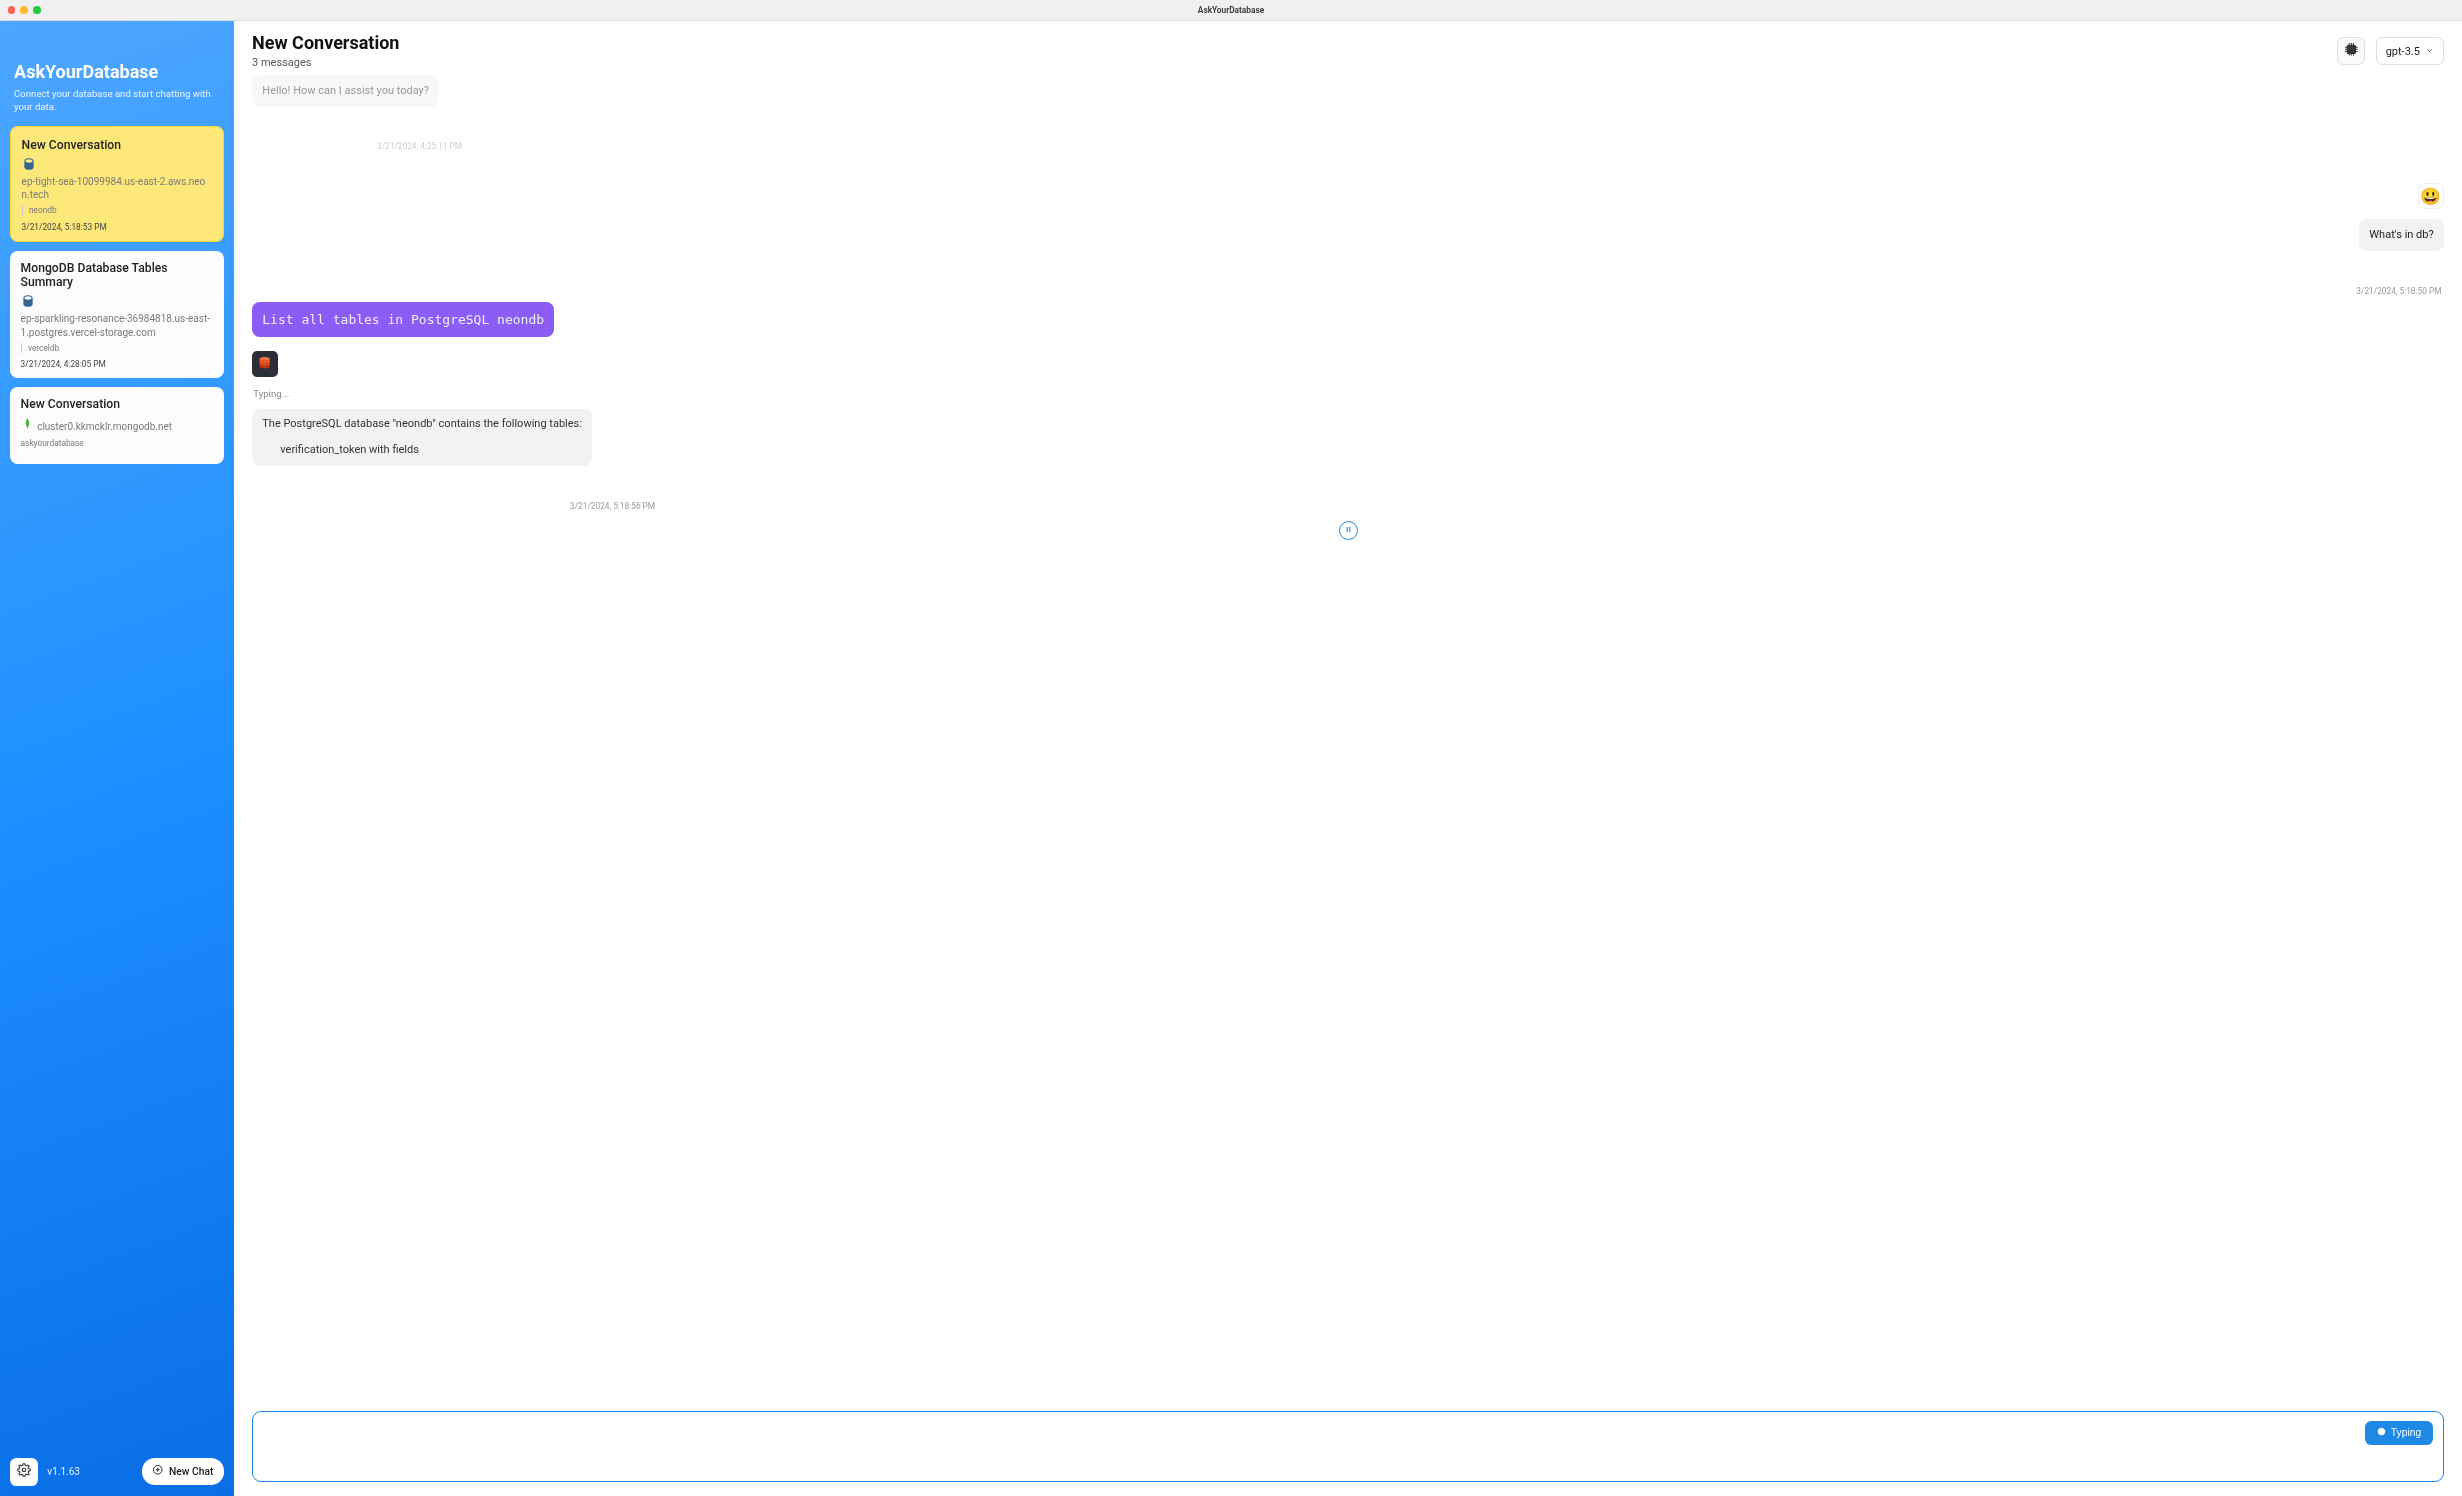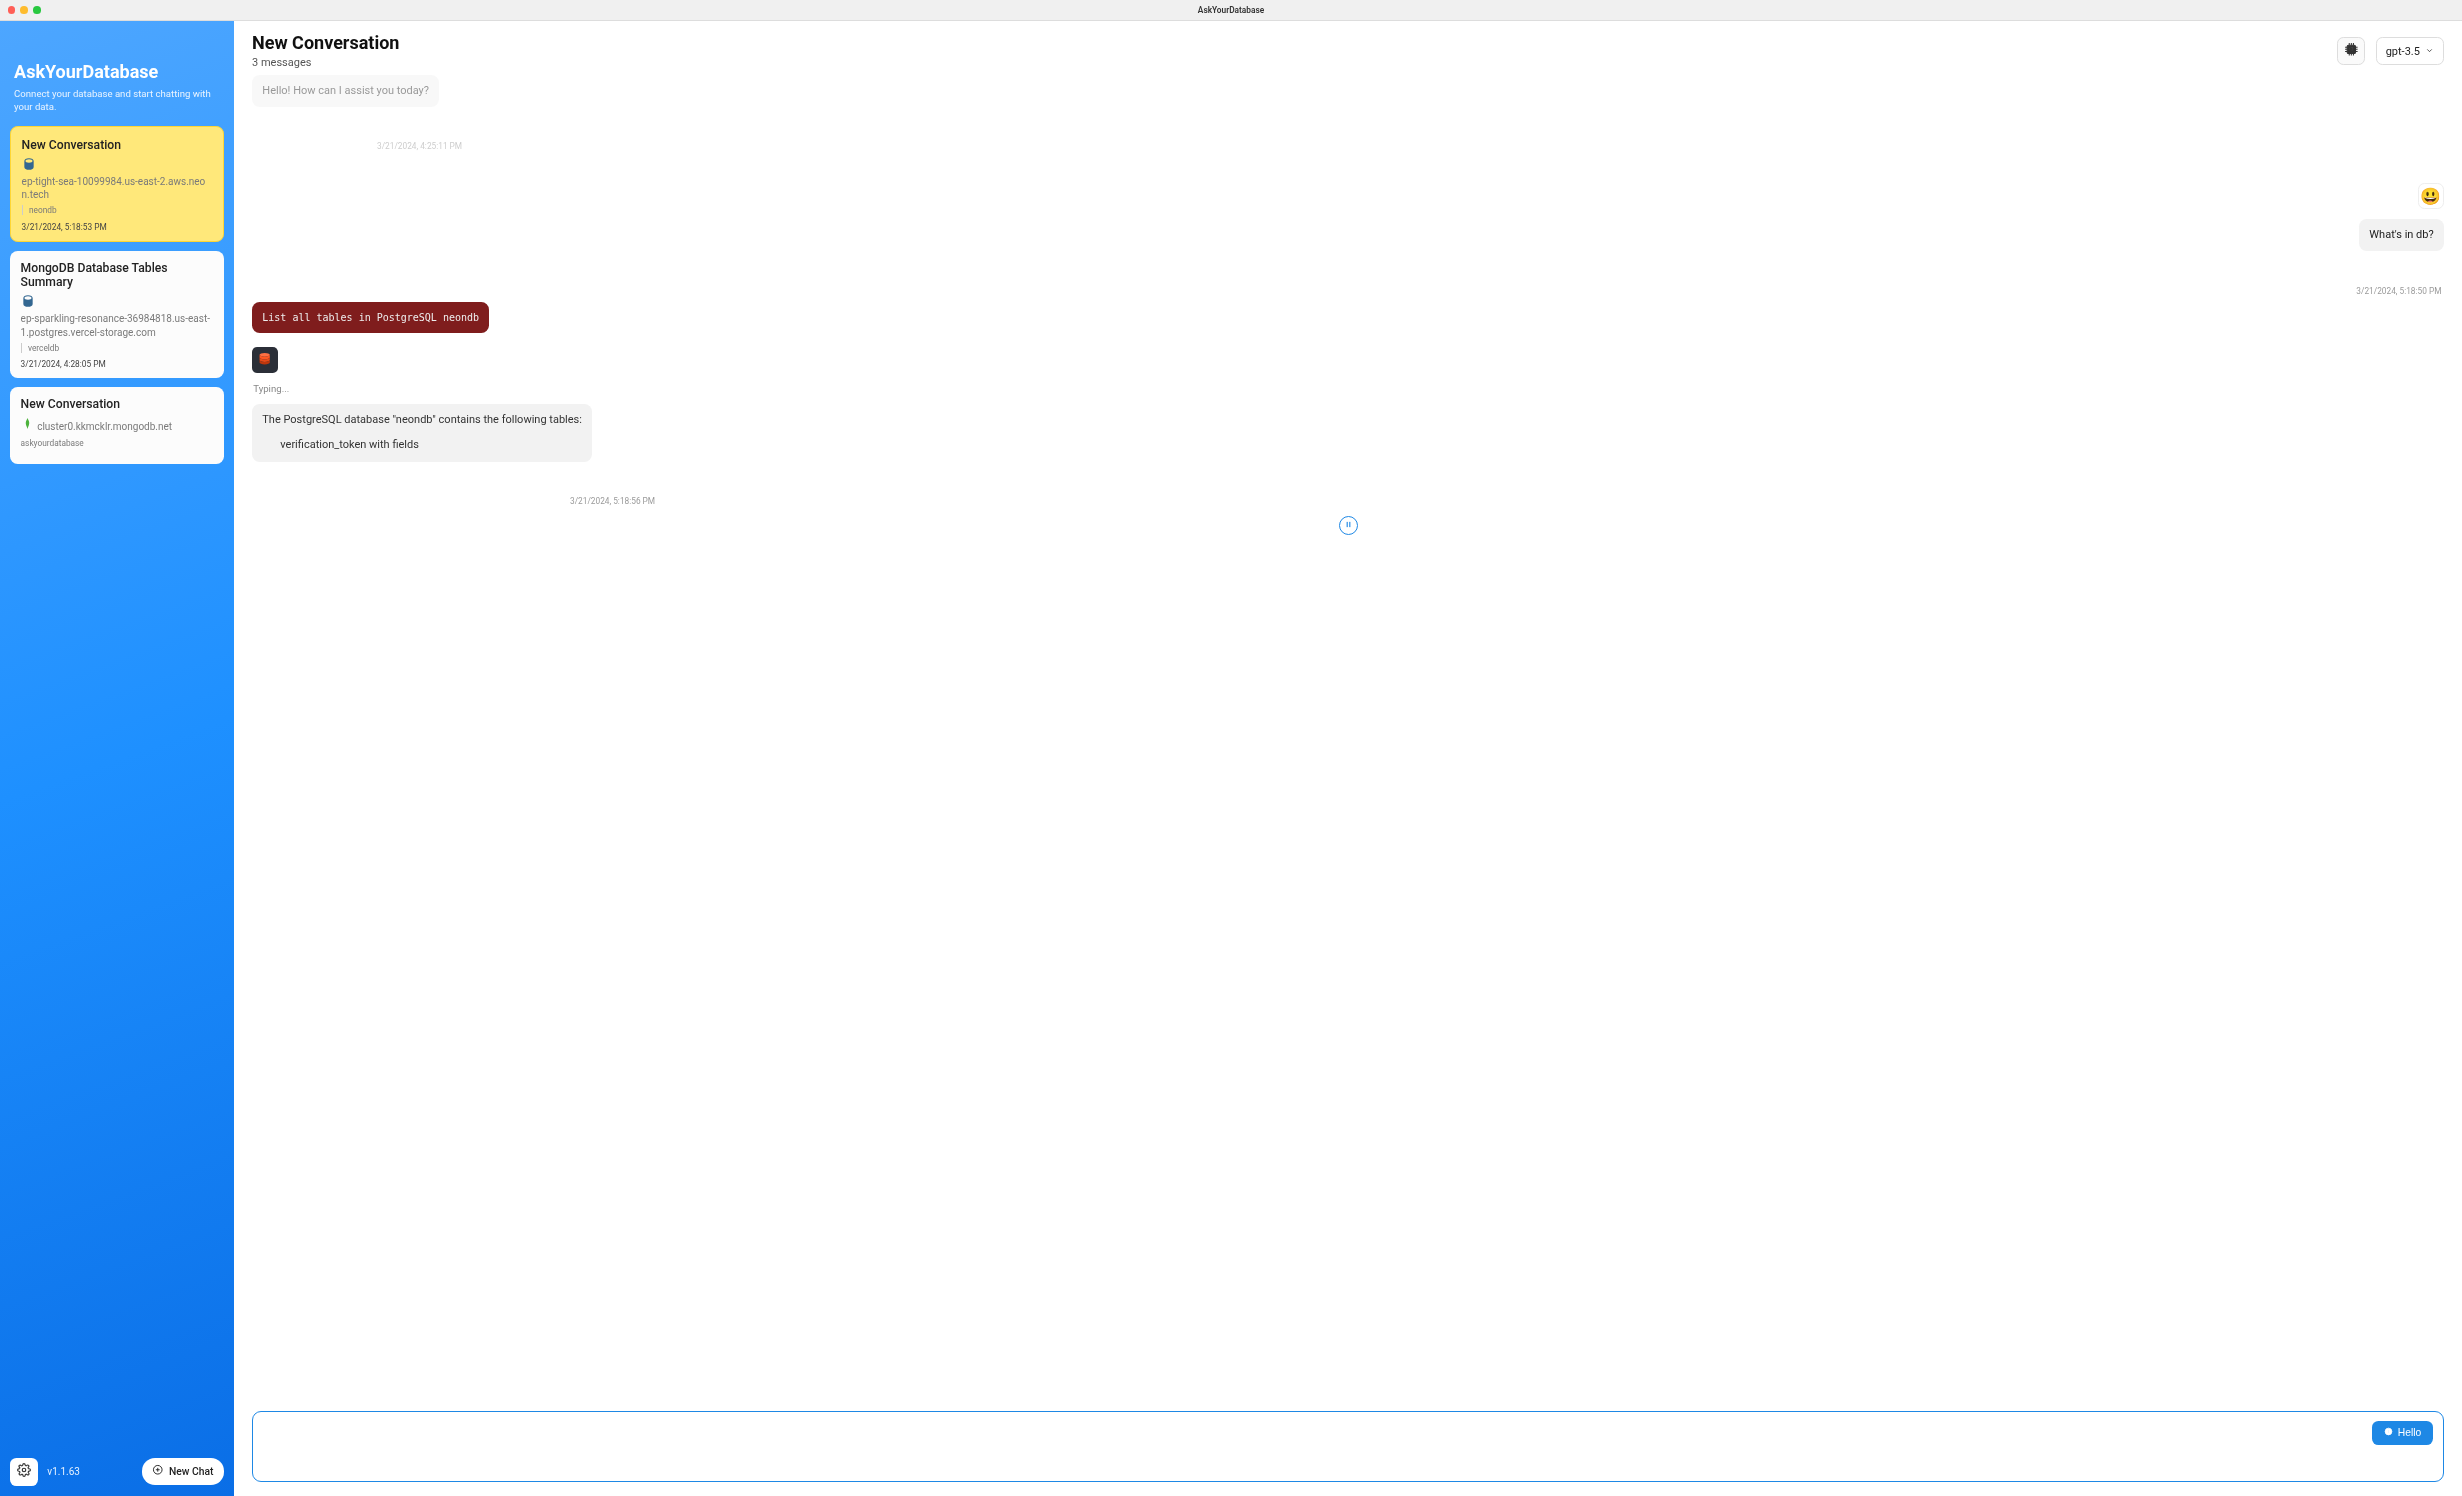--- a/index.html
+++ b/index.html
@@ -109,23 +109,23 @@
   .bubble {
     max-width: 70%;
     padding: 7.7px 10.3px;
     border-radius: 7.7px;
     font-size: 11px;
     line-height: 1.5;
   }
   .bubble.assistant { background: #f2f2f2; color: #333; }
   .bubble.user { background: #f2f2f2; color: #222; }
   .bubble.code {
-    background: #7f1d1d; color: #eee;
+    background: #8b5cf6; color: #eee;
     font-family: ui-monospace, SFMono-Regular, Menlo, Consolas, monospace;
-    font-size: 10px; white-space: pre;
+    font-size: 13px; white-space: pre;
   }
   .bubble.streaming { background: #f2f2f2; color: #333; }
 
   .timestamp-under {
     font-size: 8.3px; color: #9a9a9a; margin-top: 2.6px;
   }
   .msg-row.left .timestamp-under { align-self: flex-start; margin-left: 5.1px; max-width: 70%; text-align: right; width: 205px; }
   .msg-row.left .timestamp-under.wide { width: 398px; }
   .msg-row.right .timestamp-under { align-self: flex-end; margin-right: 2.6px; }
 
@@ -351,21 +351,21 @@
       <div class="composer">
         <div class="composer-actions">
           <button class="cancel-btn">
             <span>
               <svg class="ico-sm" viewBox="0 0 24 24" fill="none" stroke="currentColor" stroke-width="2">
                   <circle cx="12" cy="12" r="9" fill="#fff" stroke="#fff"></circle>
                   <rect x="9" y="8" width="2" height="8" fill="#1e88e5"></rect>
                   <rect x="13" y="8" width="2" height="8" fill="#1e88e5"></rect>
                 </svg>
             </span>
-            <span>Hello</span>
+            <span>Typing</span>
           </button>
         </div>
       </div>
     </div>
 
   </main>
 </div>
 
 
 </body></html>

